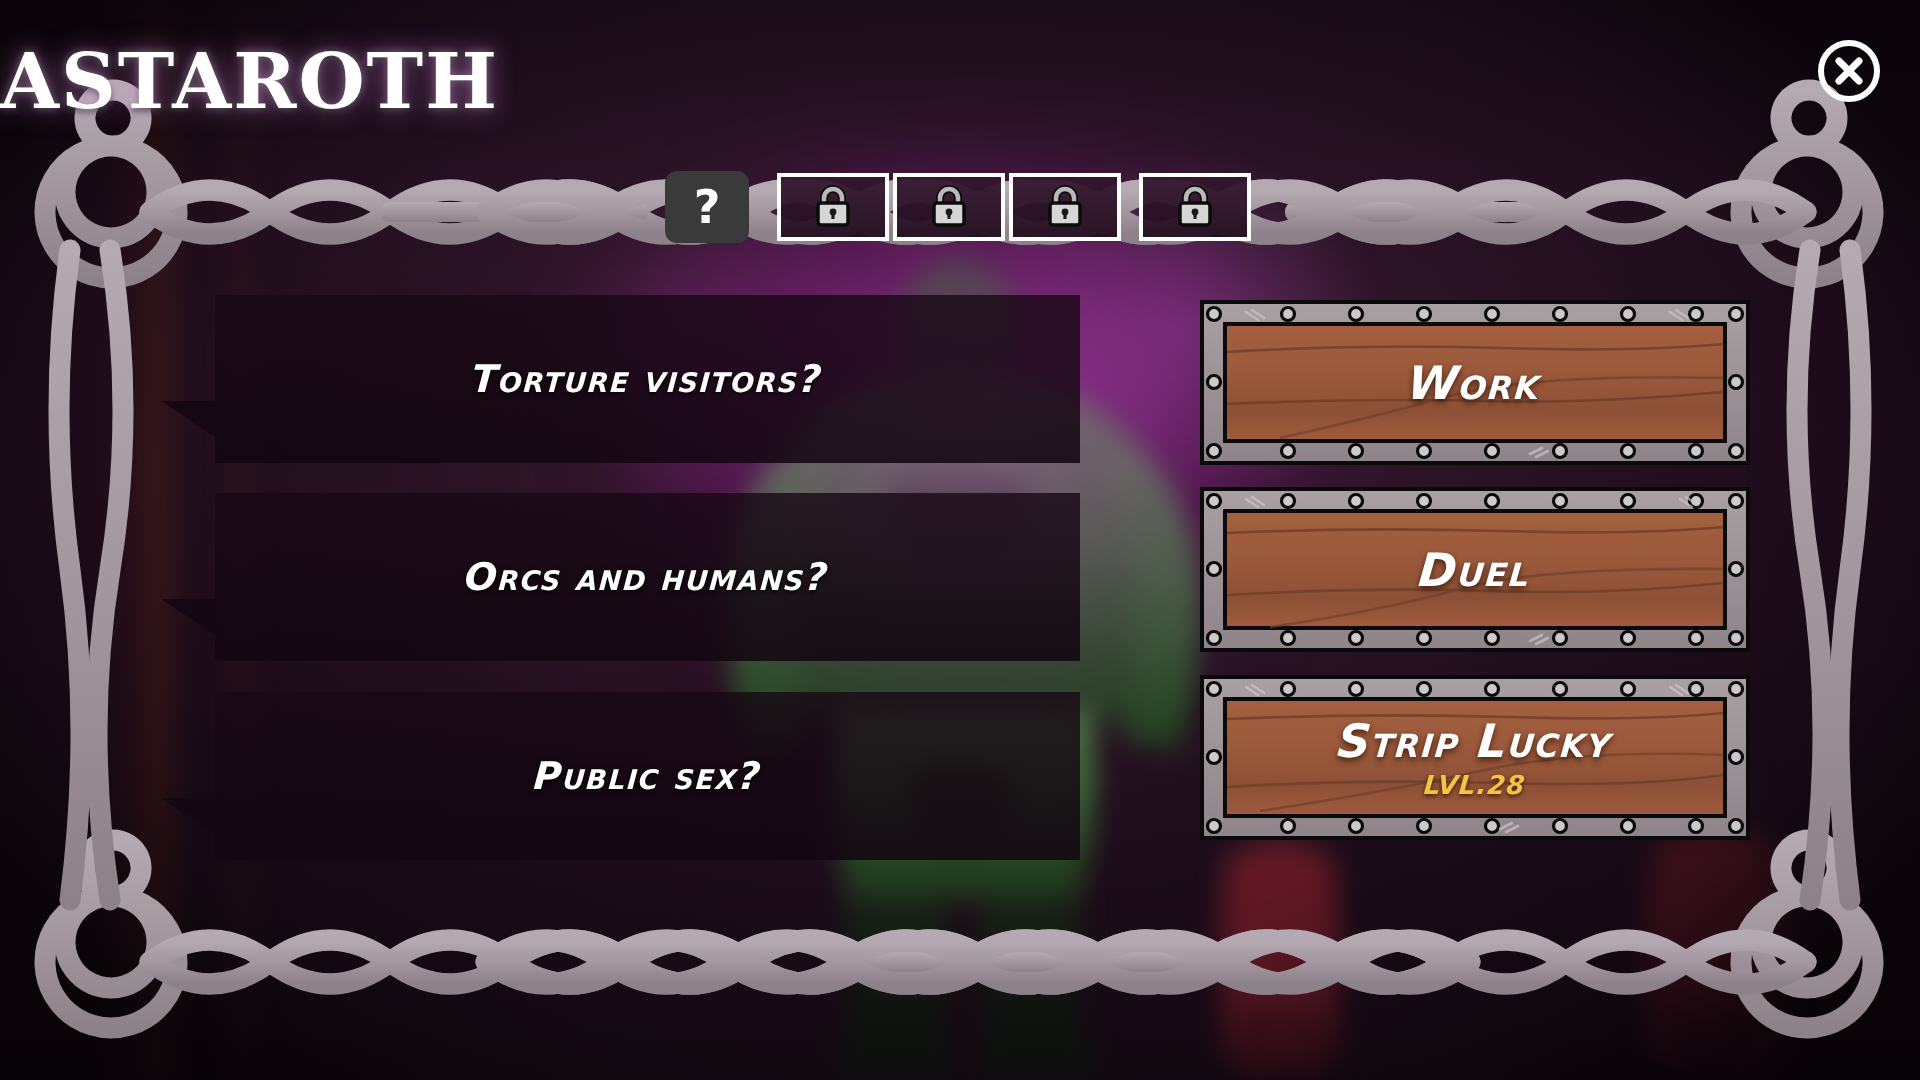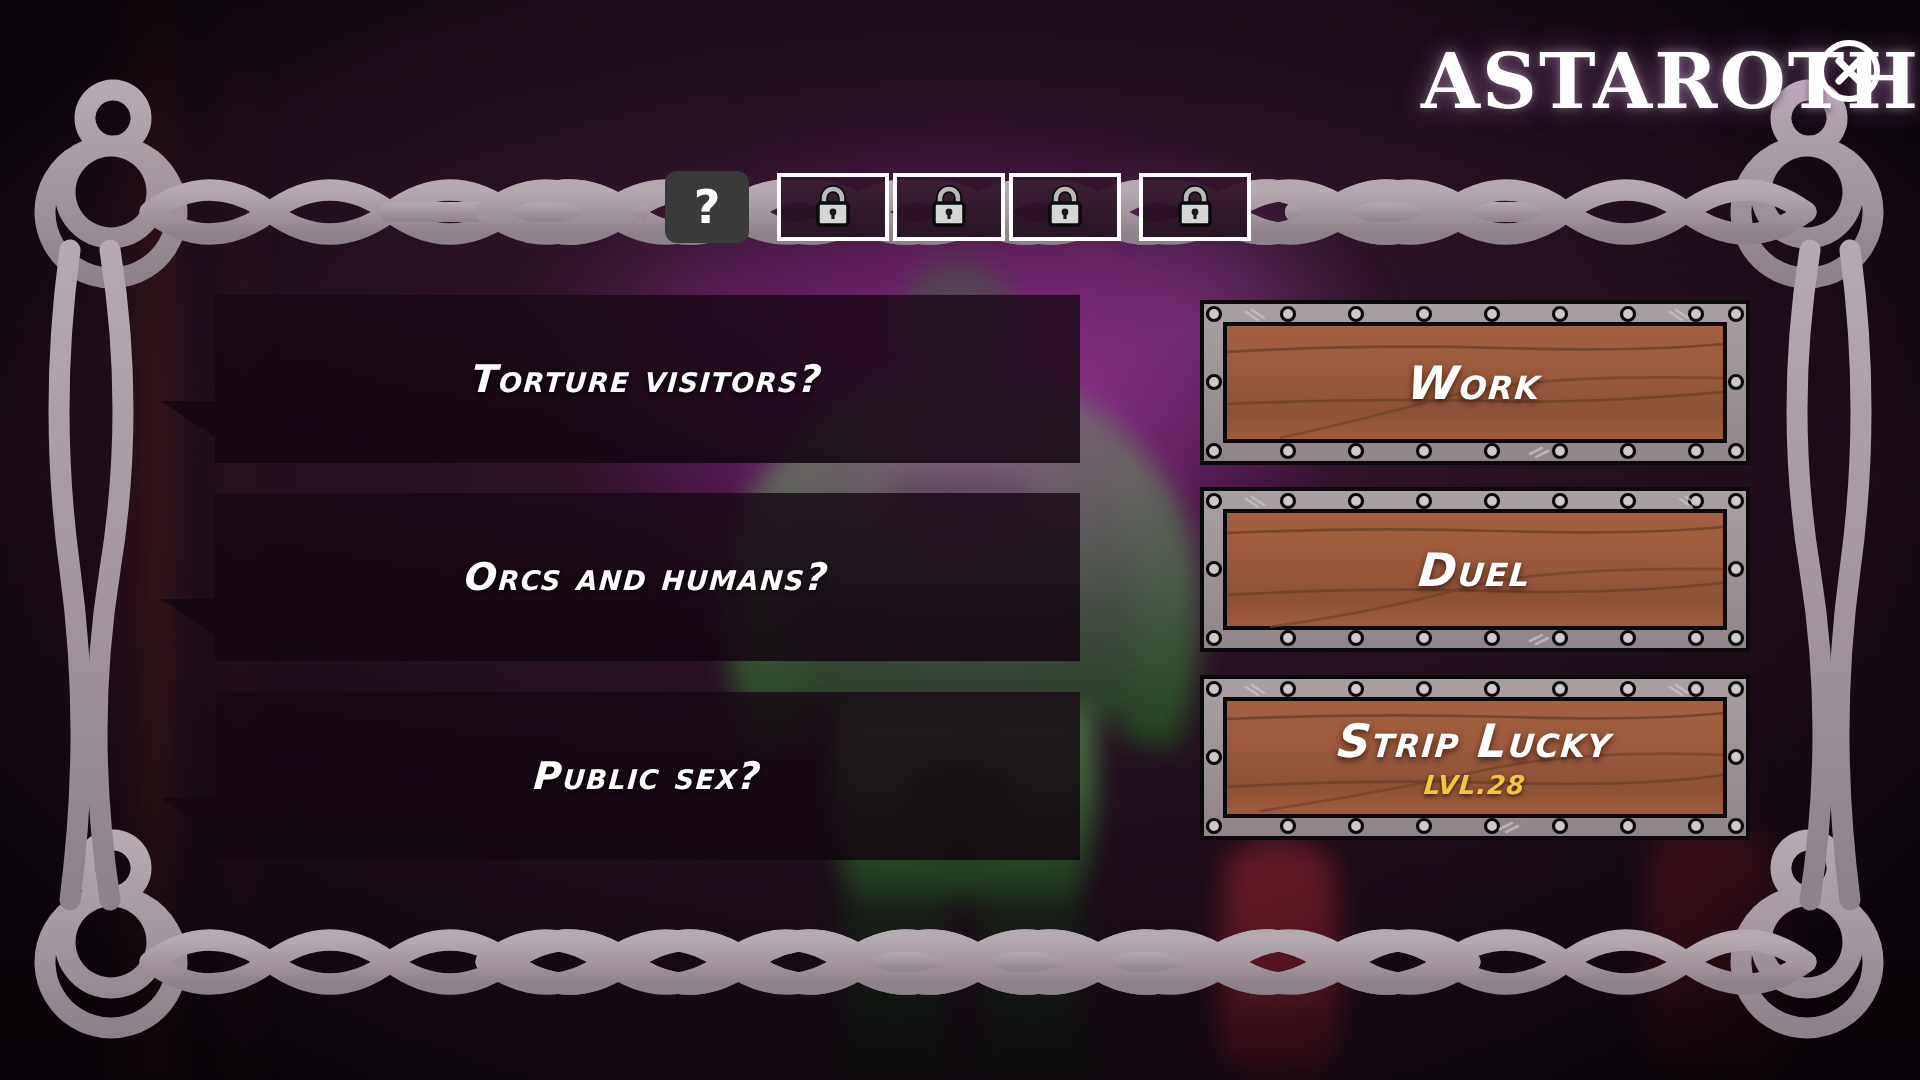--- a/index.html
+++ b/index.html
@@ -52,21 +52,21 @@
     position:absolute; inset:0;
     background:radial-gradient(ellipse 1120px 720px at 50% 48%, rgba(0,0,0,0) 38%, rgba(10,4,10,0.55) 82%, rgba(6,2,6,0.86) 100%);
   }
 
   
   #ropeframe { position:absolute; inset:0; pointer-events:none; }
 
   
   #title {
     position:absolute; top:44px; left:0; width:1920px;
-    text-align:right;
+    text-align:left;
     font-family:"DejaVu Serif", serif;
     font-weight:700;
     font-size:76px;
     letter-spacing:2px;
     color:#ffffff;
     text-shadow:0 0 26px rgba(225,150,235,.55), 0 0 8px rgba(255,255,255,.35), 0 3px 6px rgba(0,0,0,.75);
     line-height:1;
   }
 
   

